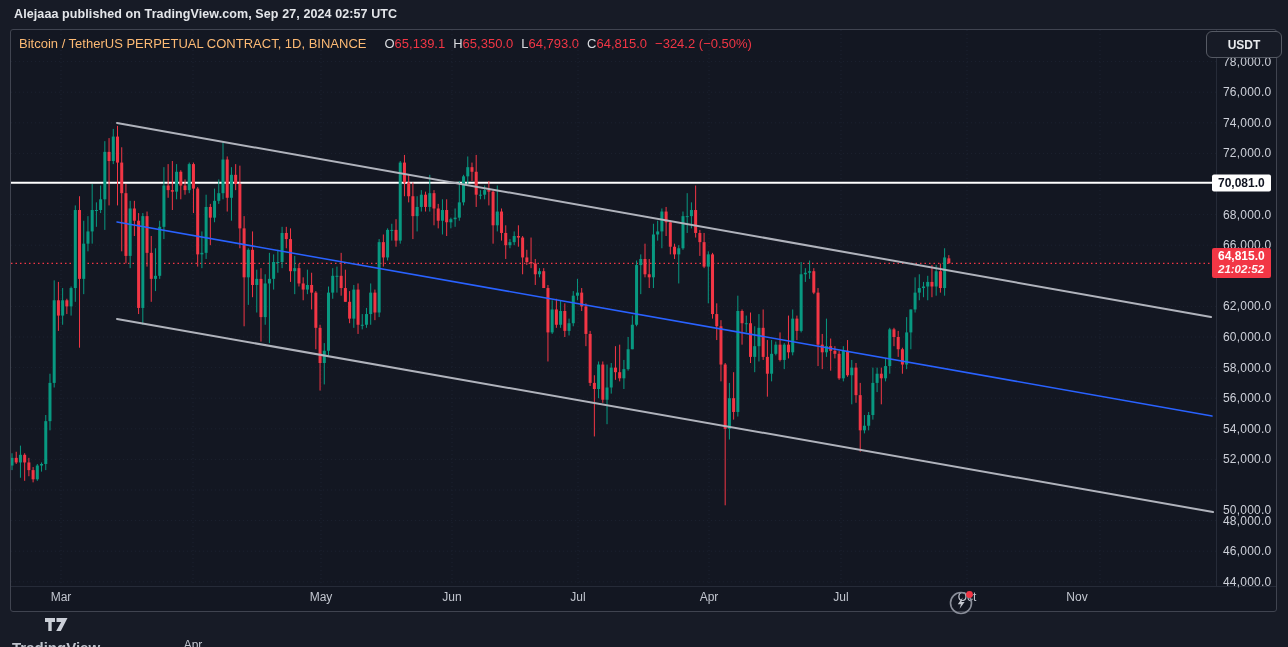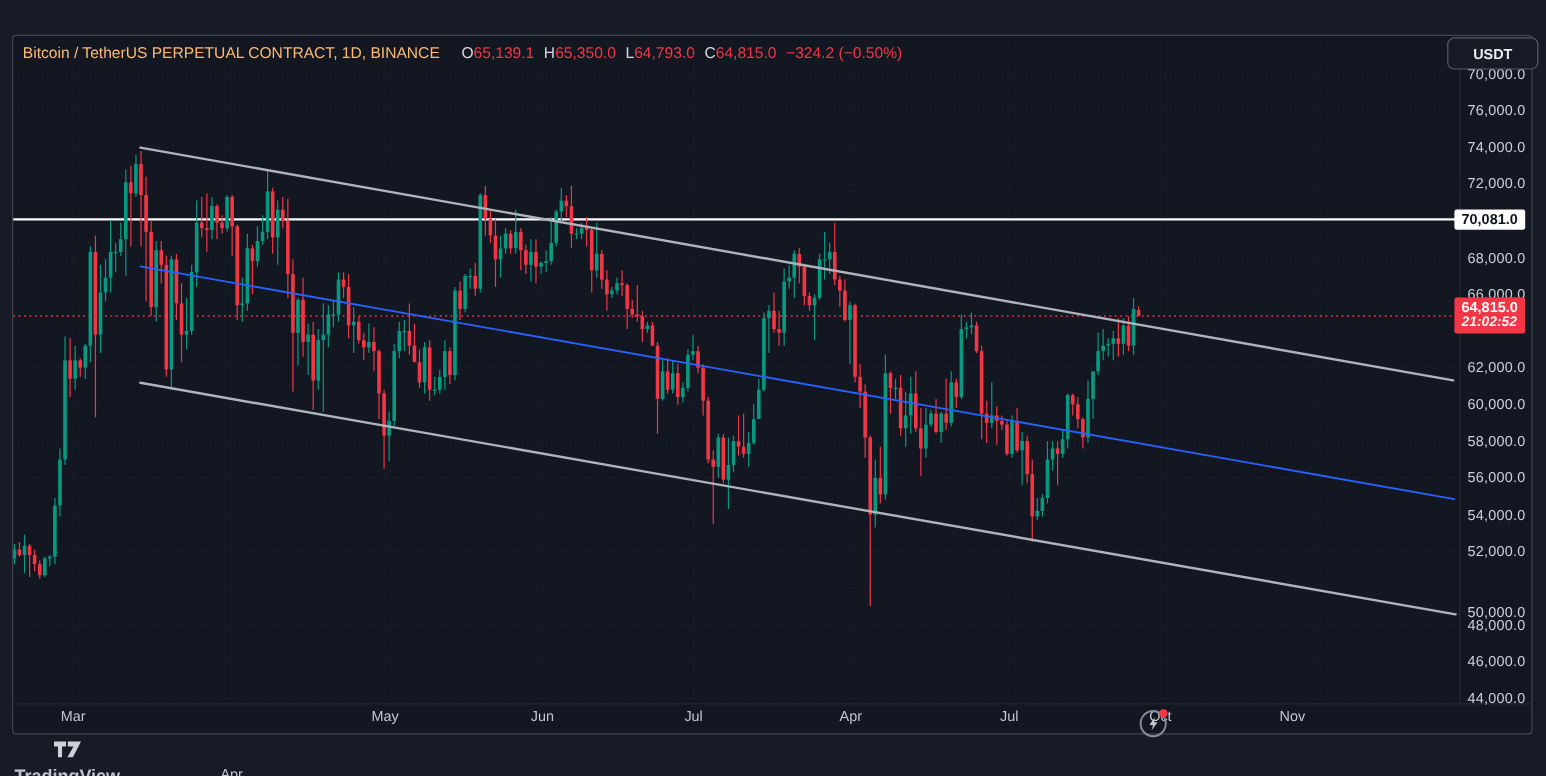--- a/index.html
+++ b/index.html
@@ -27,20 +27,21 @@
             font-family:"Liberation Sans","DejaVu Sans",sans-serif;cursor:pointer;}
   .alert-marker{position:absolute;left:936px;top:558px;width:30px;height:30px;cursor:pointer;}
   .footer{position:absolute;left:12px;top:617px;display:flex;align-items:center;gap:7px;flex-direction:column;}
   .footer .tv-text{color:#bfc3cc;font-size:15px;font-weight:600;}
 </style>
 </head>
 <body>
 
 <div class="page">
 
+  <div class="publish-bar">Alejaaa published on TradingView.com, Sep 27, 2024 02:57 UTC</div>
 
   <div class="chart-widget">
 
     <div class="widget-header">
       <span class="sym">Bitcoin / TetherUS PERPETUAL CONTRACT, 1D, BINANCE</span><span class="ohlc"><span class="lbl">O</span><span class="val" style="color: rgb(242, 54, 69);">65,139.1</span><span class="lbl">H</span><span class="val" style="color: rgb(242, 54, 69);">65,350.0</span><span class="lbl">L</span><span class="val" style="color: rgb(242, 54, 69);">64,793.0</span><span class="lbl">C</span><span class="val" style="color: rgb(242, 54, 69);">64,815.0</span><span class="chg" style="color: rgb(242, 54, 69);">−324.2 (−0.50%)</span></span>
     </div>
 
     <svg class="pane" width="1265" height="581" viewBox="0 0 1265 581">
         <line x1="0" y1="31.599999999999966" x2="1205" y2="31.599999999999966" stroke="#1c2230" stroke-width="1" stroke-dasharray="1,3"></line>
         <line x1="0" y1="62.19999999999999" x2="1205" y2="62.19999999999999" stroke="#1c2230" stroke-width="1" stroke-dasharray="1,3"></line>
@@ -965,21 +966,21 @@
         </g>
         <line x1="106" y1="93" x2="1200" y2="287" stroke="#b0b3bc" stroke-width="2" stroke-linecap="round"></line>
         <line x1="106" y1="192" x2="1201" y2="386" stroke="#2962ff" stroke-width="1.5" stroke-linecap="round"></line>
         <line x1="106" y1="289" x2="1202" y2="482" stroke="#b0b3bc" stroke-width="2" stroke-linecap="round"></line>
       </svg>
 
     <div class="price-axis-sep"></div>
     <div class="time-axis-sep"></div>
 
     <div id="price-axis">
-        <div class="y-label" style="top: 31.6px;">70,000.0</div>
+        <div class="y-label" style="top: 31.6px;">78,000.0</div>
         <div class="y-label" style="top: 62.2px;">76,000.0</div>
         <div class="y-label" style="top: 92.8px;">74,000.0</div>
         <div class="y-label" style="top: 123.4px;">72,000.0</div>
         <div class="y-label" style="top: 184.6px;">68,000.0</div>
         <div class="y-label" style="top: 215.2px;">66,000.0</div>
         <div class="y-label" style="top: 276.4px;">62,000.0</div>
         <div class="y-label" style="top: 307px;">60,000.0</div>
         <div class="y-label" style="top: 337.6px;">58,000.0</div>
         <div class="y-label" style="top: 368.2px;">56,000.0</div>
         <div class="y-label" style="top: 398.8px;">54,000.0</div>

